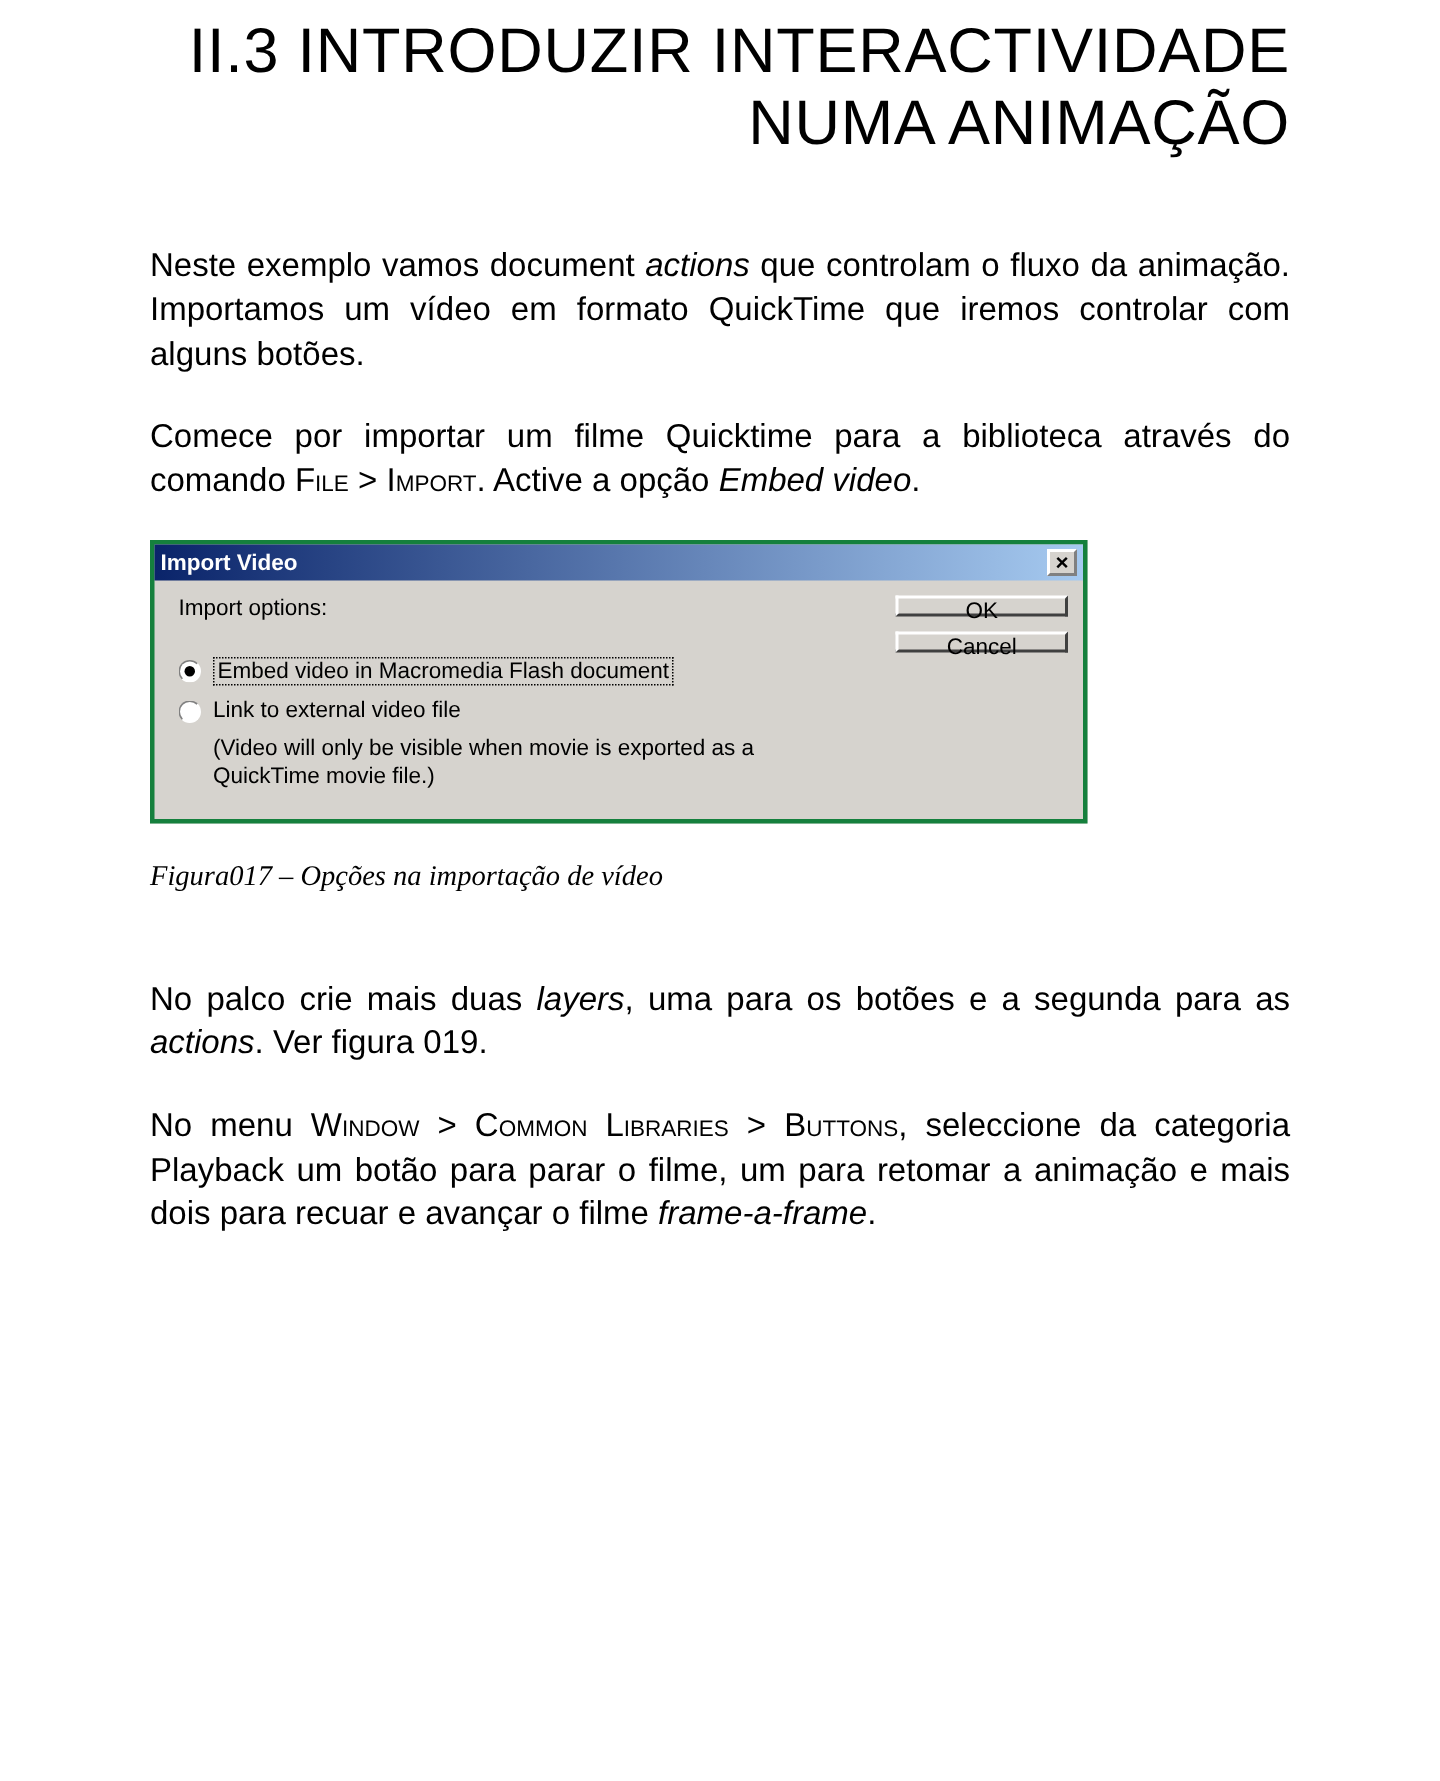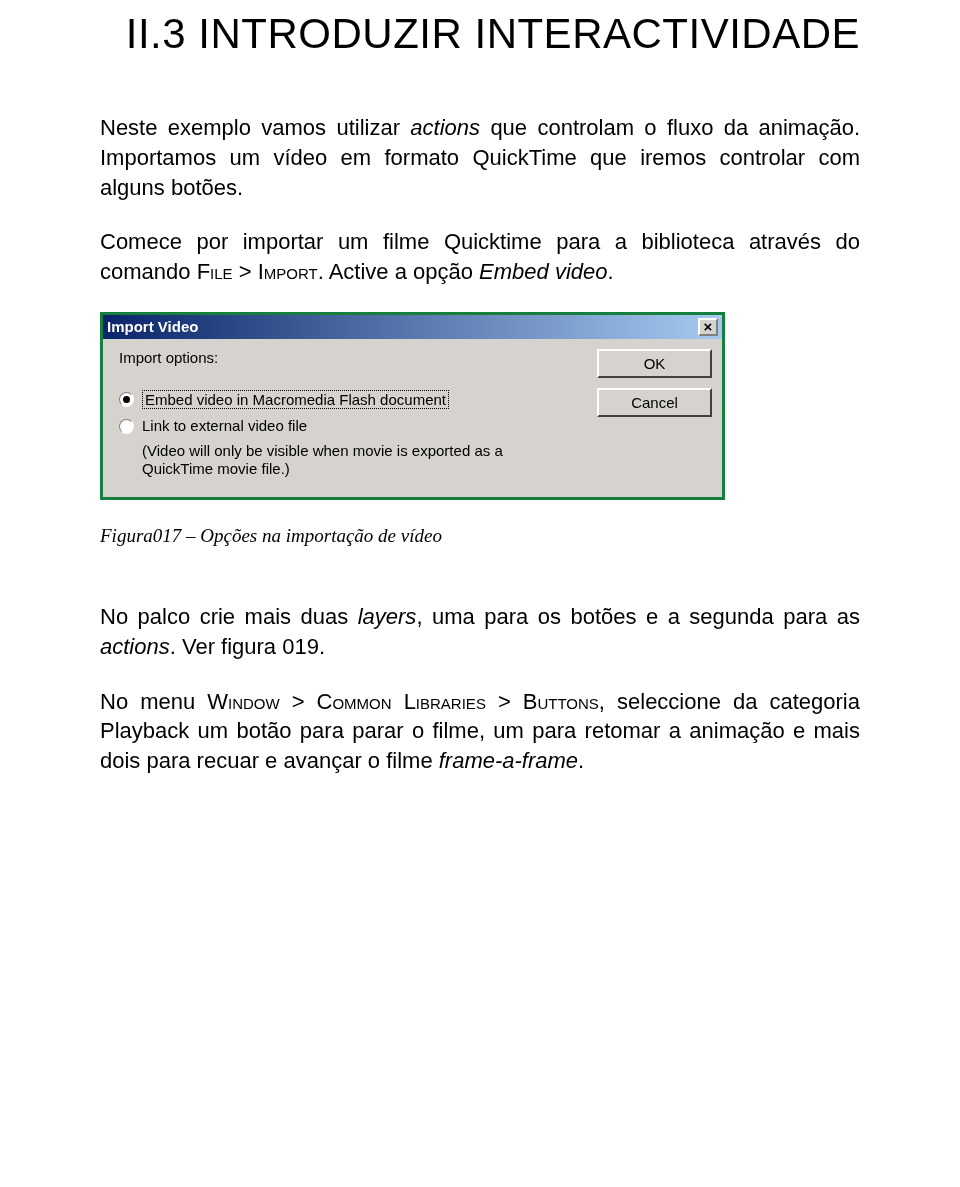--- a/index.html
+++ b/index.html
@@ -75,45 +75,46 @@
     border-bottom: 1px solid #fff;
     flex: none;
     display: flex; align-items: center; justify-content: center;
     margin-top: 2px;
   }
   .radio .dot { width: 7px; height: 7px; border-radius: 50%; background: #000; }
   .focus-box { border: 1px dotted #000; padding: 0 2px; }
   .opt-sub { margin-left: 23px; line-height: 1.25; }
   .dlg-right { display: flex; flex-direction: column; gap: 10px; width: 115px; }
   .winbtn {
-    height: 29px;
+    height: 14px;
     background: #d6d3ce;
     border-top: 2px solid #fff;
     border-left: 2px solid #fff;
     border-right: 2px solid #404040;
     border-bottom: 2px solid #404040;
-    display: flex; align-items: center; justify-content: center;
+    display: flex; align-items: flex-start; justify-content: center;
     font-size: 15px;
   }
   .figcap {
     font-family: "Times New Roman", Times, serif;
     font-style: italic;
     font-size: 19px;
     margin: 25px 0 55px 0;
   }
 </style>
 </head>
 <body>
 
 <h1 class="title">
   <span>II.3  INTRODUZIR INTERACTIVIDADE</span><br>
+  <span>NUMA ANIMAÇÃO</span>
 </h1>
 
 <p class="para">
-  <span>Neste exemplo vamos utilizar </span><span class="it">actions</span><span> que controlam o fluxo da animação. Importamos um vídeo em formato QuickTime que iremos controlar com alguns botões.</span>
+  <span>Neste exemplo vamos document </span><span class="it">actions</span><span> que controlam o fluxo da animação. Importamos um vídeo em formato QuickTime que iremos controlar com alguns botões.</span>
 </p>
 
 <p class="para">
   <span>Comece por importar um filme Quicktime para a biblioteca através do comando </span><span class="scaps">File &gt; Import</span><span>. Active a opção </span><span class="it">Embed video</span><span>.</span>
 </p>
 
 <div class="dialog-wrap">
   <div class="dialog">
     <div class="dlg-titlebar">
       <span>Import Video</span>

